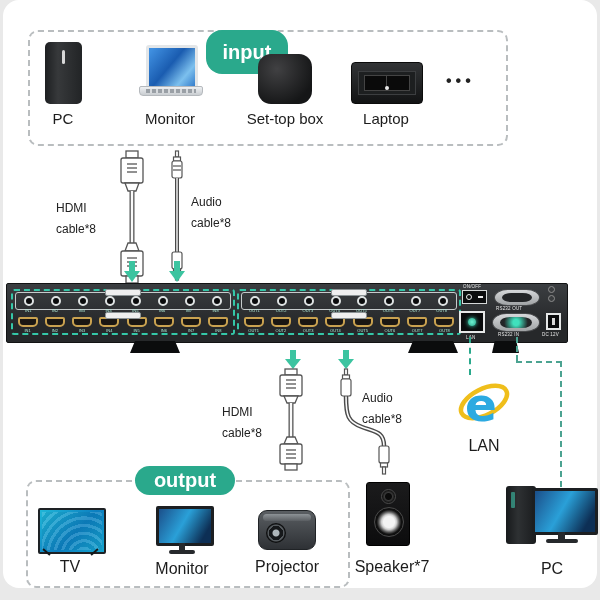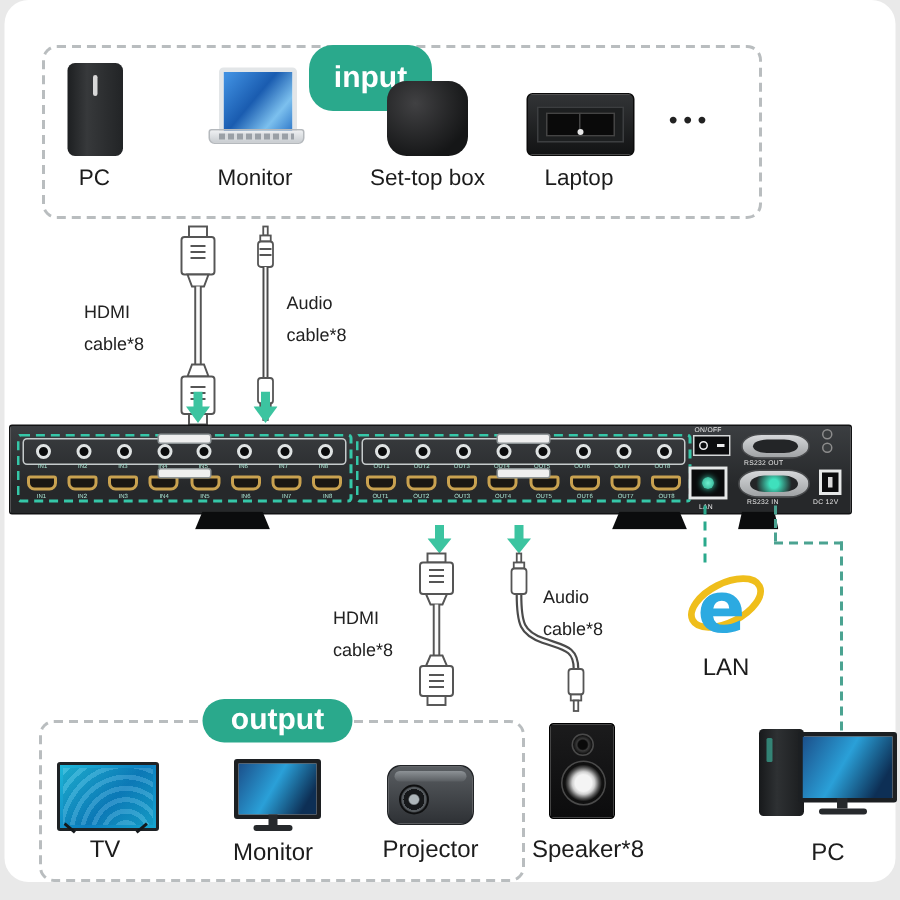--- a/index.html
+++ b/index.html
@@ -461,21 +461,21 @@
   <div class="abs projector" style="left:258px;top:510px;width:56px;height:38px;">
     <div class="abs projector-top"></div>
     <div class="abs lens"></div>
   </div>
   <div class="abs outlabel" style="left:248px;top:558px;width:78px;">Projector</div>
 
   <div class="abs speaker" style="left:366px;top:482px;width:42px;height:62px;">
     <div class="abs tweeter"></div>
     <div class="abs woofer"></div>
   </div>
-  <div class="abs outlabel" style="left:352px;top:558px;width:80px;">Speaker*8</div>
+  <div class="abs outlabel" style="left:352px;top:558px;width:80px;">Speaker*7</div>
 
   <div class="abs pc2-tower" style="left:506px;top:486px;width:30px;height:58px;">
     <div class="abs pc2-slot"></div>
   </div>
   <div class="abs monitor-screen" style="left:532px;top:488px;width:60px;height:41px;"></div>
   <div class="abs monitor-neck" style="left:558px;top:532px;width:7px;height:7px;"></div>
   <div class="abs monitor-base" style="left:546px;top:539px;width:32px;height:4px;"></div>
   <div class="abs outlabel" style="left:532px;top:560px;width:40px;">PC</div>
 </div>
 

